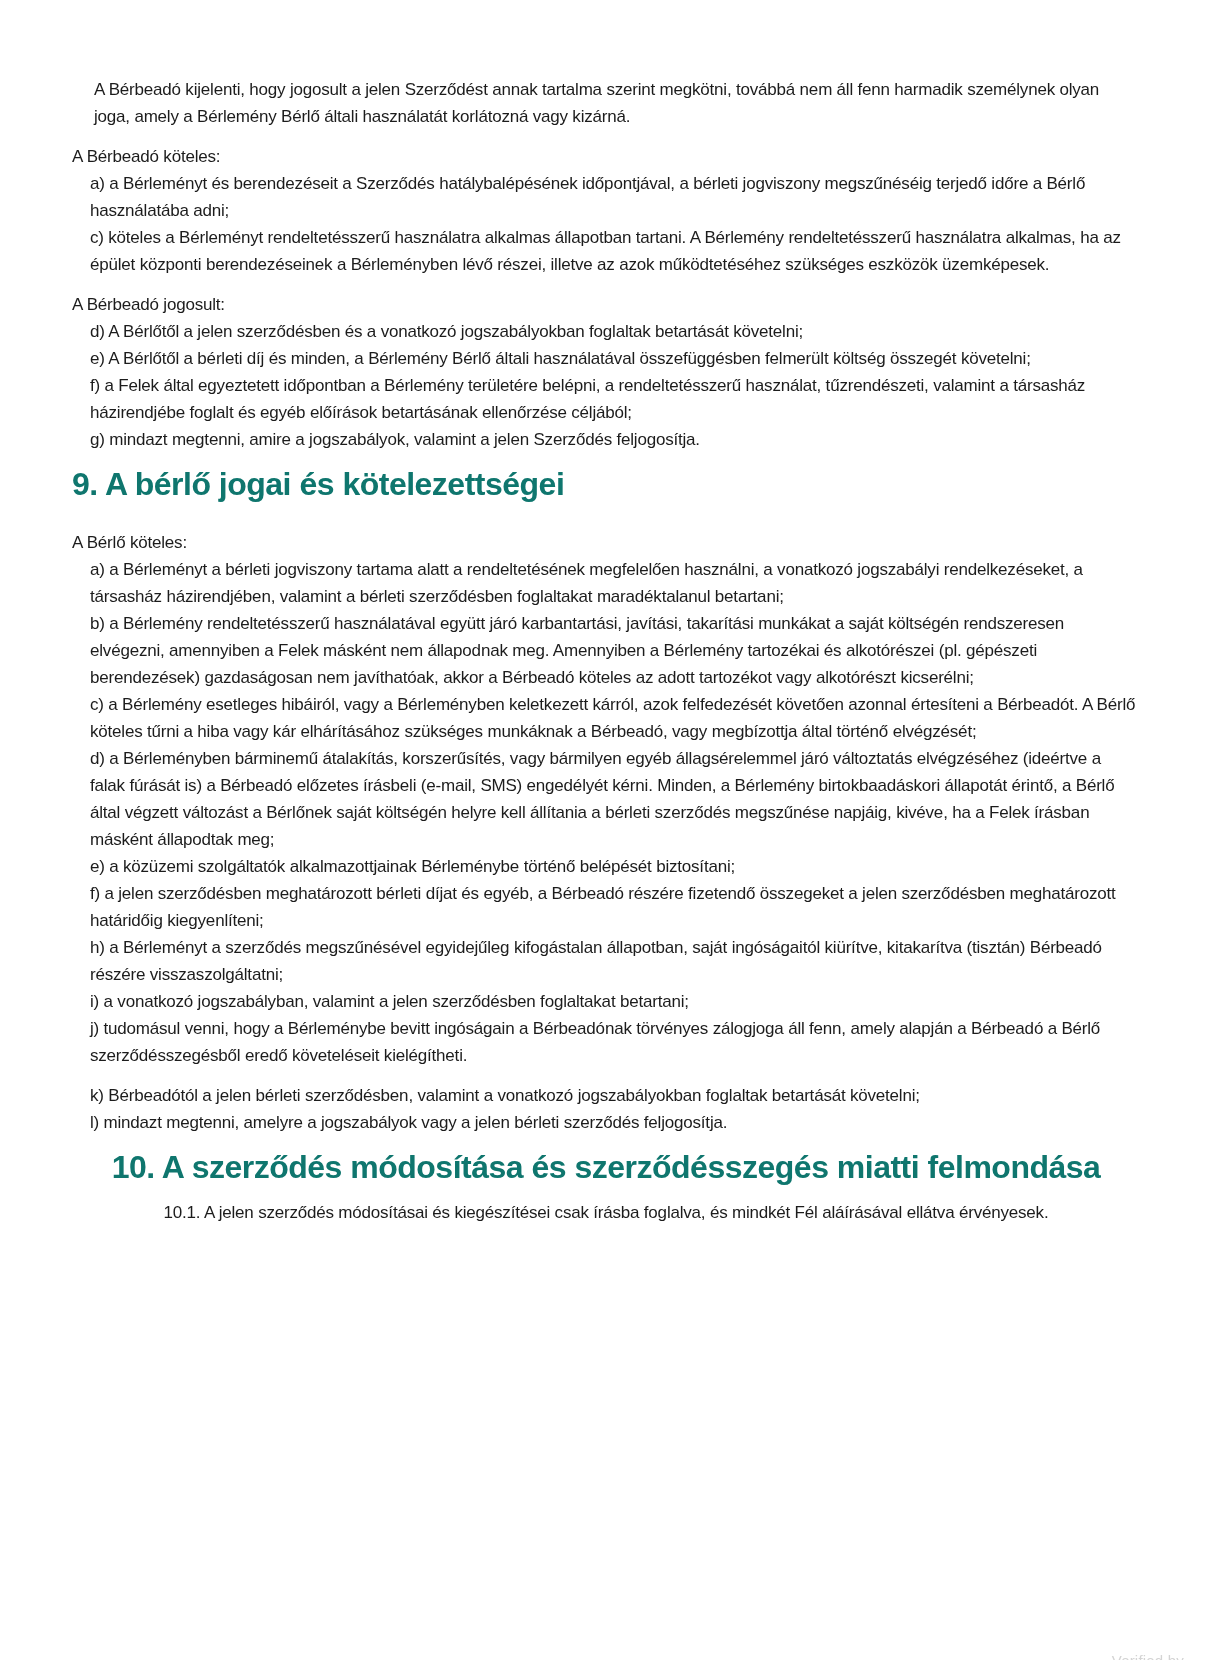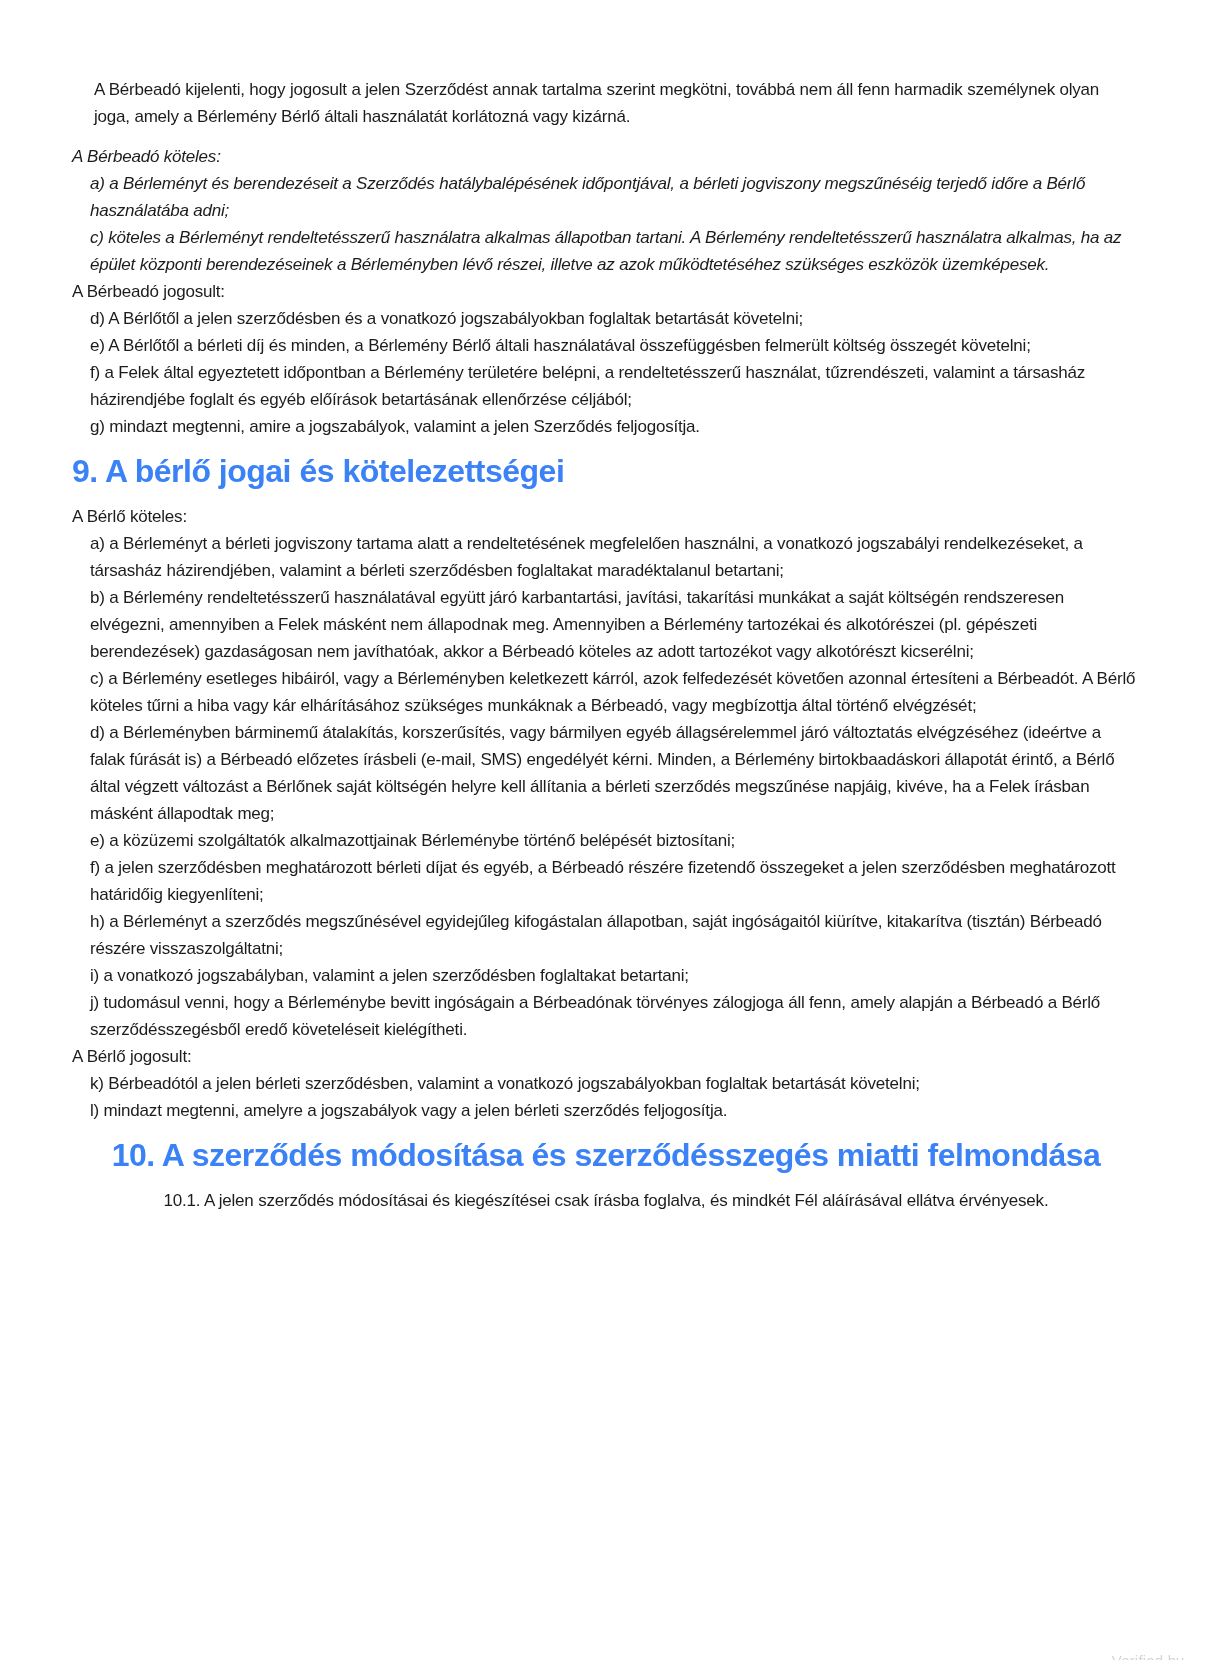--- a/index.html
+++ b/index.html
@@ -23,37 +23,37 @@
   .body-text {
     font-size: 17px;
     line-height: 27px;
     letter-spacing: -0.2px;
   }
   p { margin: 4px; }
   .intro {
     padding-left: 18px;
     margin-bottom: 13px;
   }
-  .group { }
-  .group:first-of-type { margin-top: 10px; font-style: italic; }
+  .group { margin-top: 13px; }
+  .group:first-of-type { margin-top: 10px; }
   .group-label { margin: 0; }
   ul.items {
     list-style: none;
     margin: 0;
     padding: 0;
   }
   ul.items li {
     padding-left: 18px;
   }
   h1.section-heading {
     font-size: 32px;
     line-height: 63px;
     font-weight: 700;
     letter-spacing: -0.5px;
-    color: #3b82f6;
+    color: #0f766e;
     margin: 0;
   }
   .heading-9 { margin: 57px 0 33px 0; }
   .heading-10 { margin: 60px 0 40px 0; text-align: center; }
   .clause { margin: 0; text-align: center; }
   .watermark {
     position: absolute;
     right: 28px;
     bottom: -9px;
     font-size: 15px;
@@ -97,21 +97,20 @@
         <li>d) a Bérleményben bárminemű átalakítás, korszerűsítés, vagy bármilyen egyéb állagsérelemmel járó változtatás elvégzéséhez (ideértve a falak fúrását is) a Bérbeadó előzetes írásbeli (e-mail, SMS) engedélyét kérni. Minden, a Bér­lemény birtokbaadáskori állapotát érintő, a Bérlő által végzett változást a Bérlőnek saját költségén helyre kell állítania a bérleti szerződés megszűnése napjáig, kivéve, ha a Felek írásban másként állapodtak meg;</li>
         <li>e) a közüzemi szolgáltatók alkalmazottjainak Bérleménybe történő belépését biztosítani;</li>
         <li>f) a jelen szerződésben meghatározott bérleti díjat és egyéb, a Bérbeadó részére fizetendő összegeket a jelen szerződés­ben meghatározott határidőig kiegyenlíteni;</li>
         <li>h) a Bérleményt a szerződés megszűnésével egyidejűleg kifogástalan állapotban, saját ingóságaitól kiürítve, kitakarítva (tisztán) Bérbeadó részére visszaszolgáltatni;</li>
         <li>i) a vonatkozó jogszabályban, valamint a jelen szerződésben foglaltakat betartani;</li>
         <li>j) tudomásul venni, hogy a Bérleménybe bevitt ingóságain a Bérbeadónak törvényes zálogjoga áll fenn, amely alapján a Bérbeadó a Bérlő szerződésszegésből eredő követeléseit kielégítheti.</li>
       </ul>
   </section>
 
   <section class="group">
-    <p class="group-label">A Bérlő jogosult:</p>
     <ul class="items">
         <li>k) Bérbeadótól a jelen bérleti szerződésben, valamint a vonatkozó jogszabályokban foglaltak betartását követelni;</li>
         <li>l) mindazt megtenni, amelyre a jogszabályok vagy a jelen bérleti szerződés feljogosítja.</li>
       </ul>
   </section>
 
   <h1 class="section-heading heading-10">10. A szerződés módosítása és szerződésszegés miatti fel­mondása</h1>
 
   <p class="clause">10.1. A jelen szerződés módosításai és kiegészítései csak írásba foglalva, és mindkét Fél aláírásával ellátva érvényesek.</p>
 

